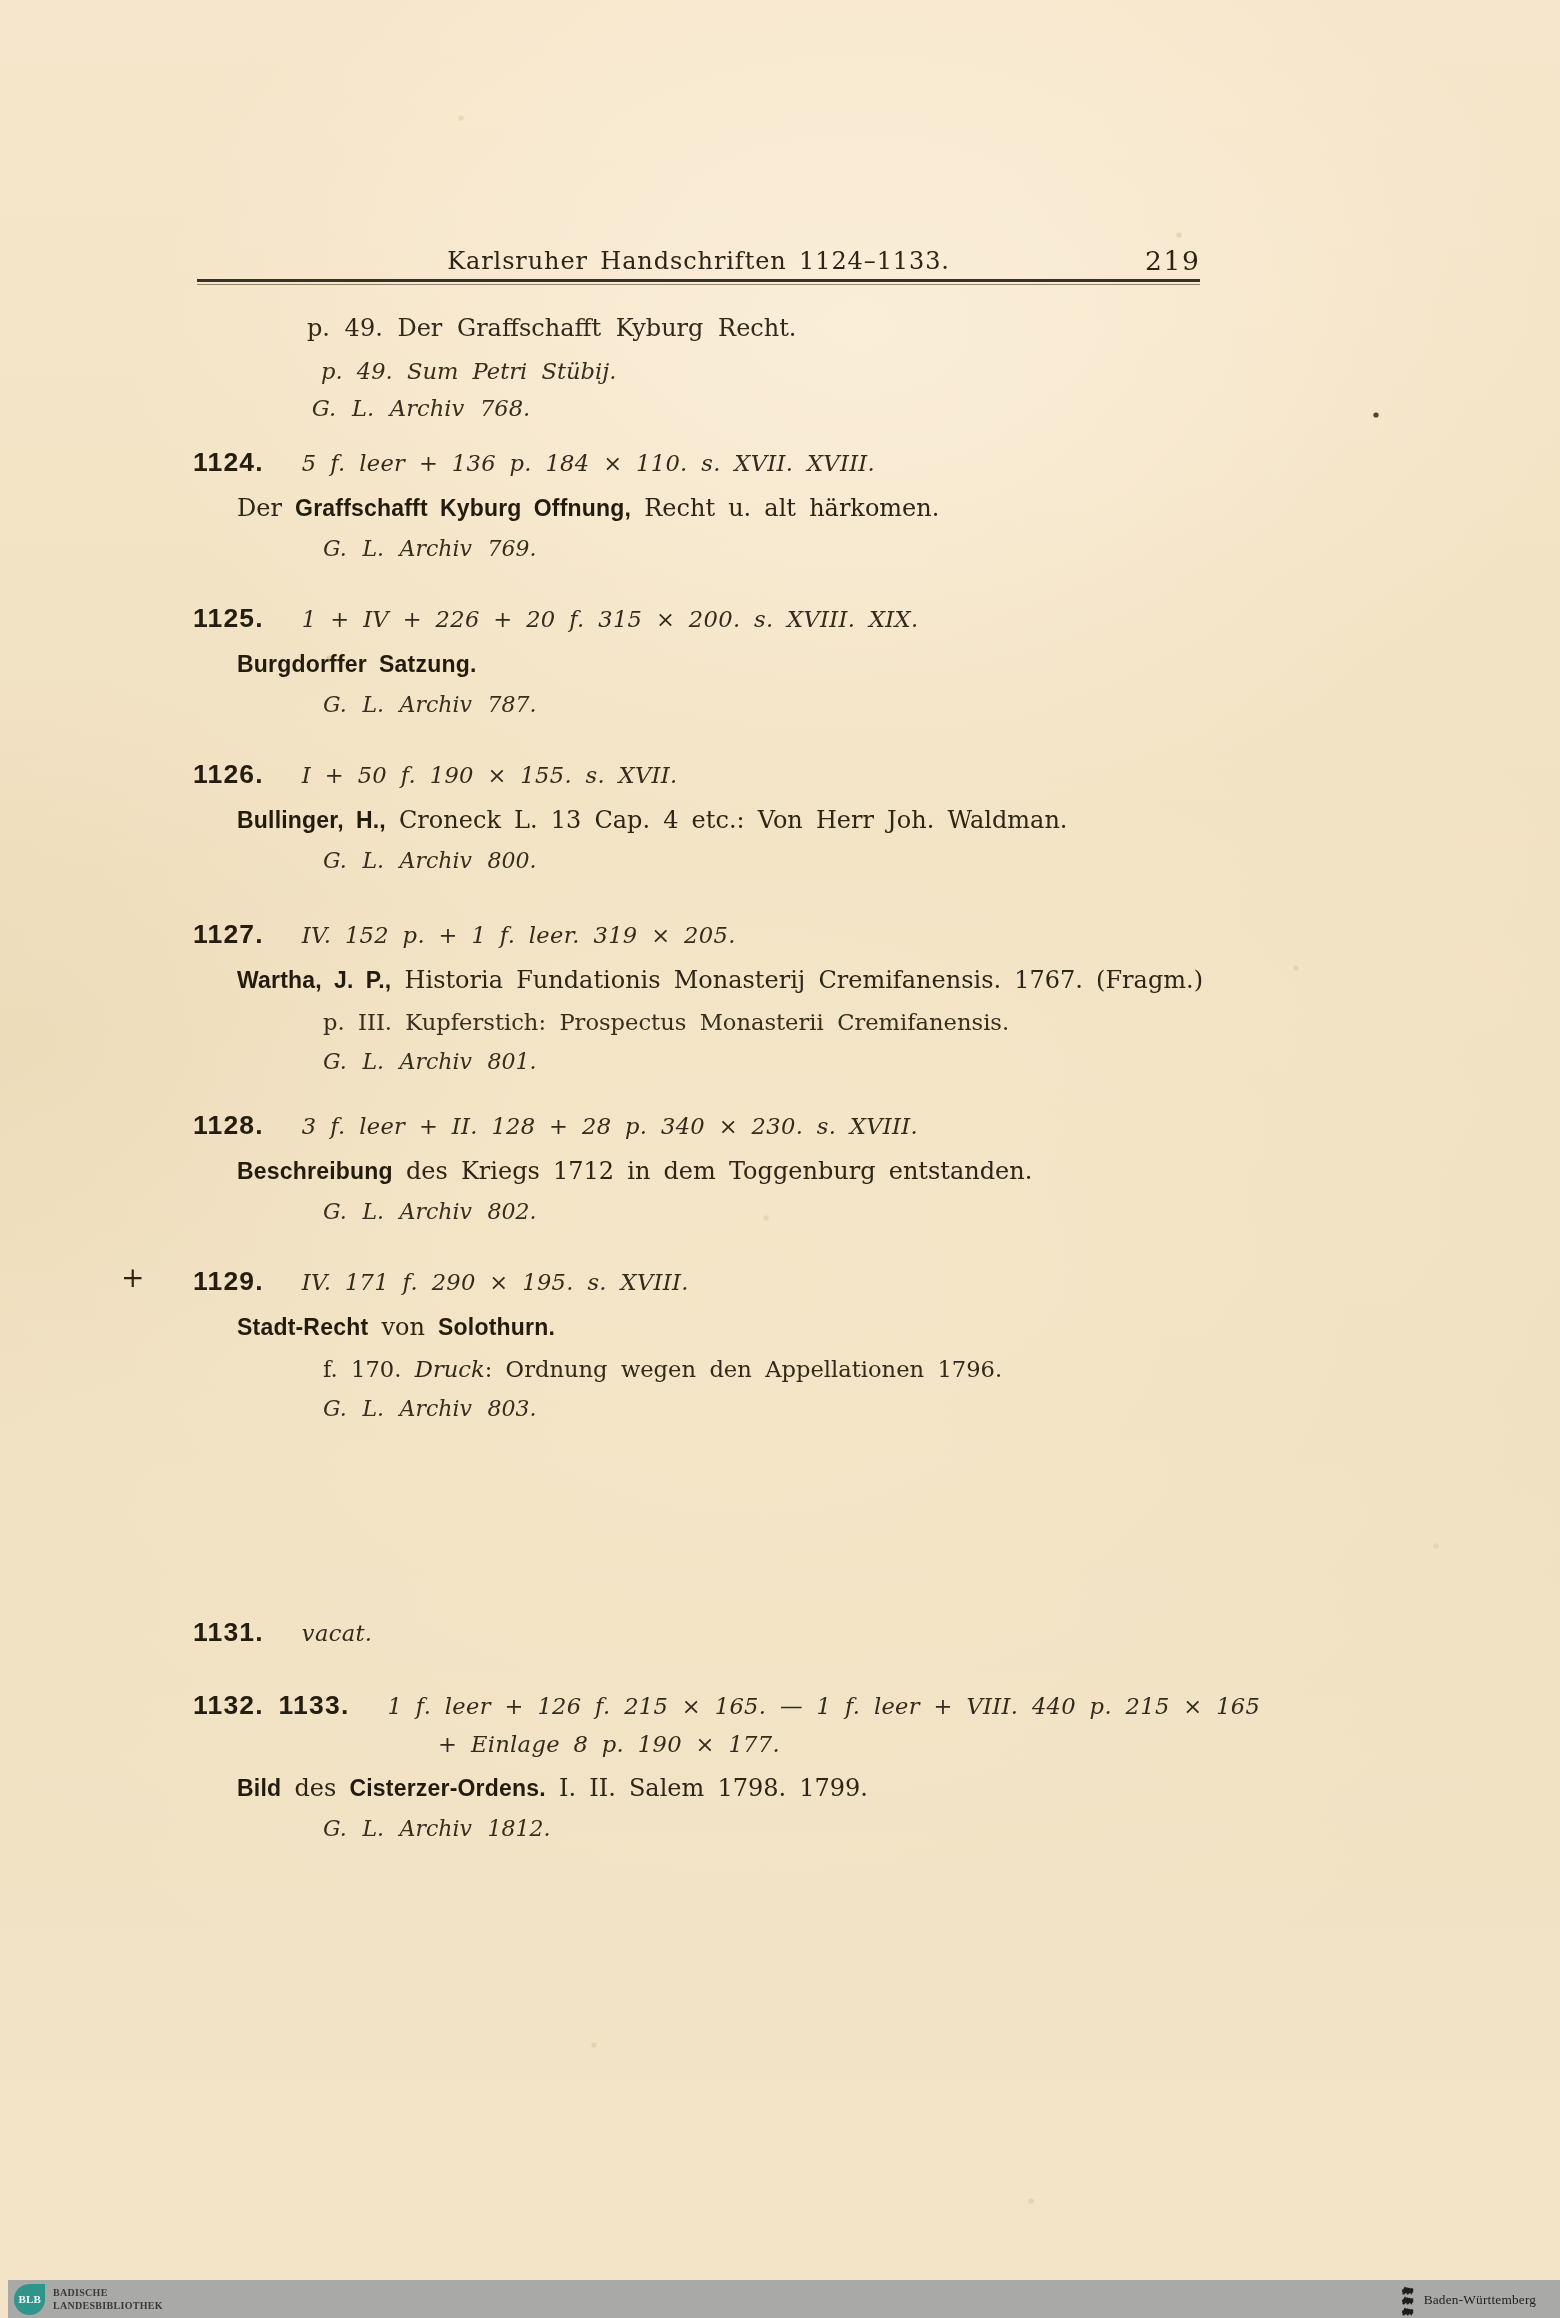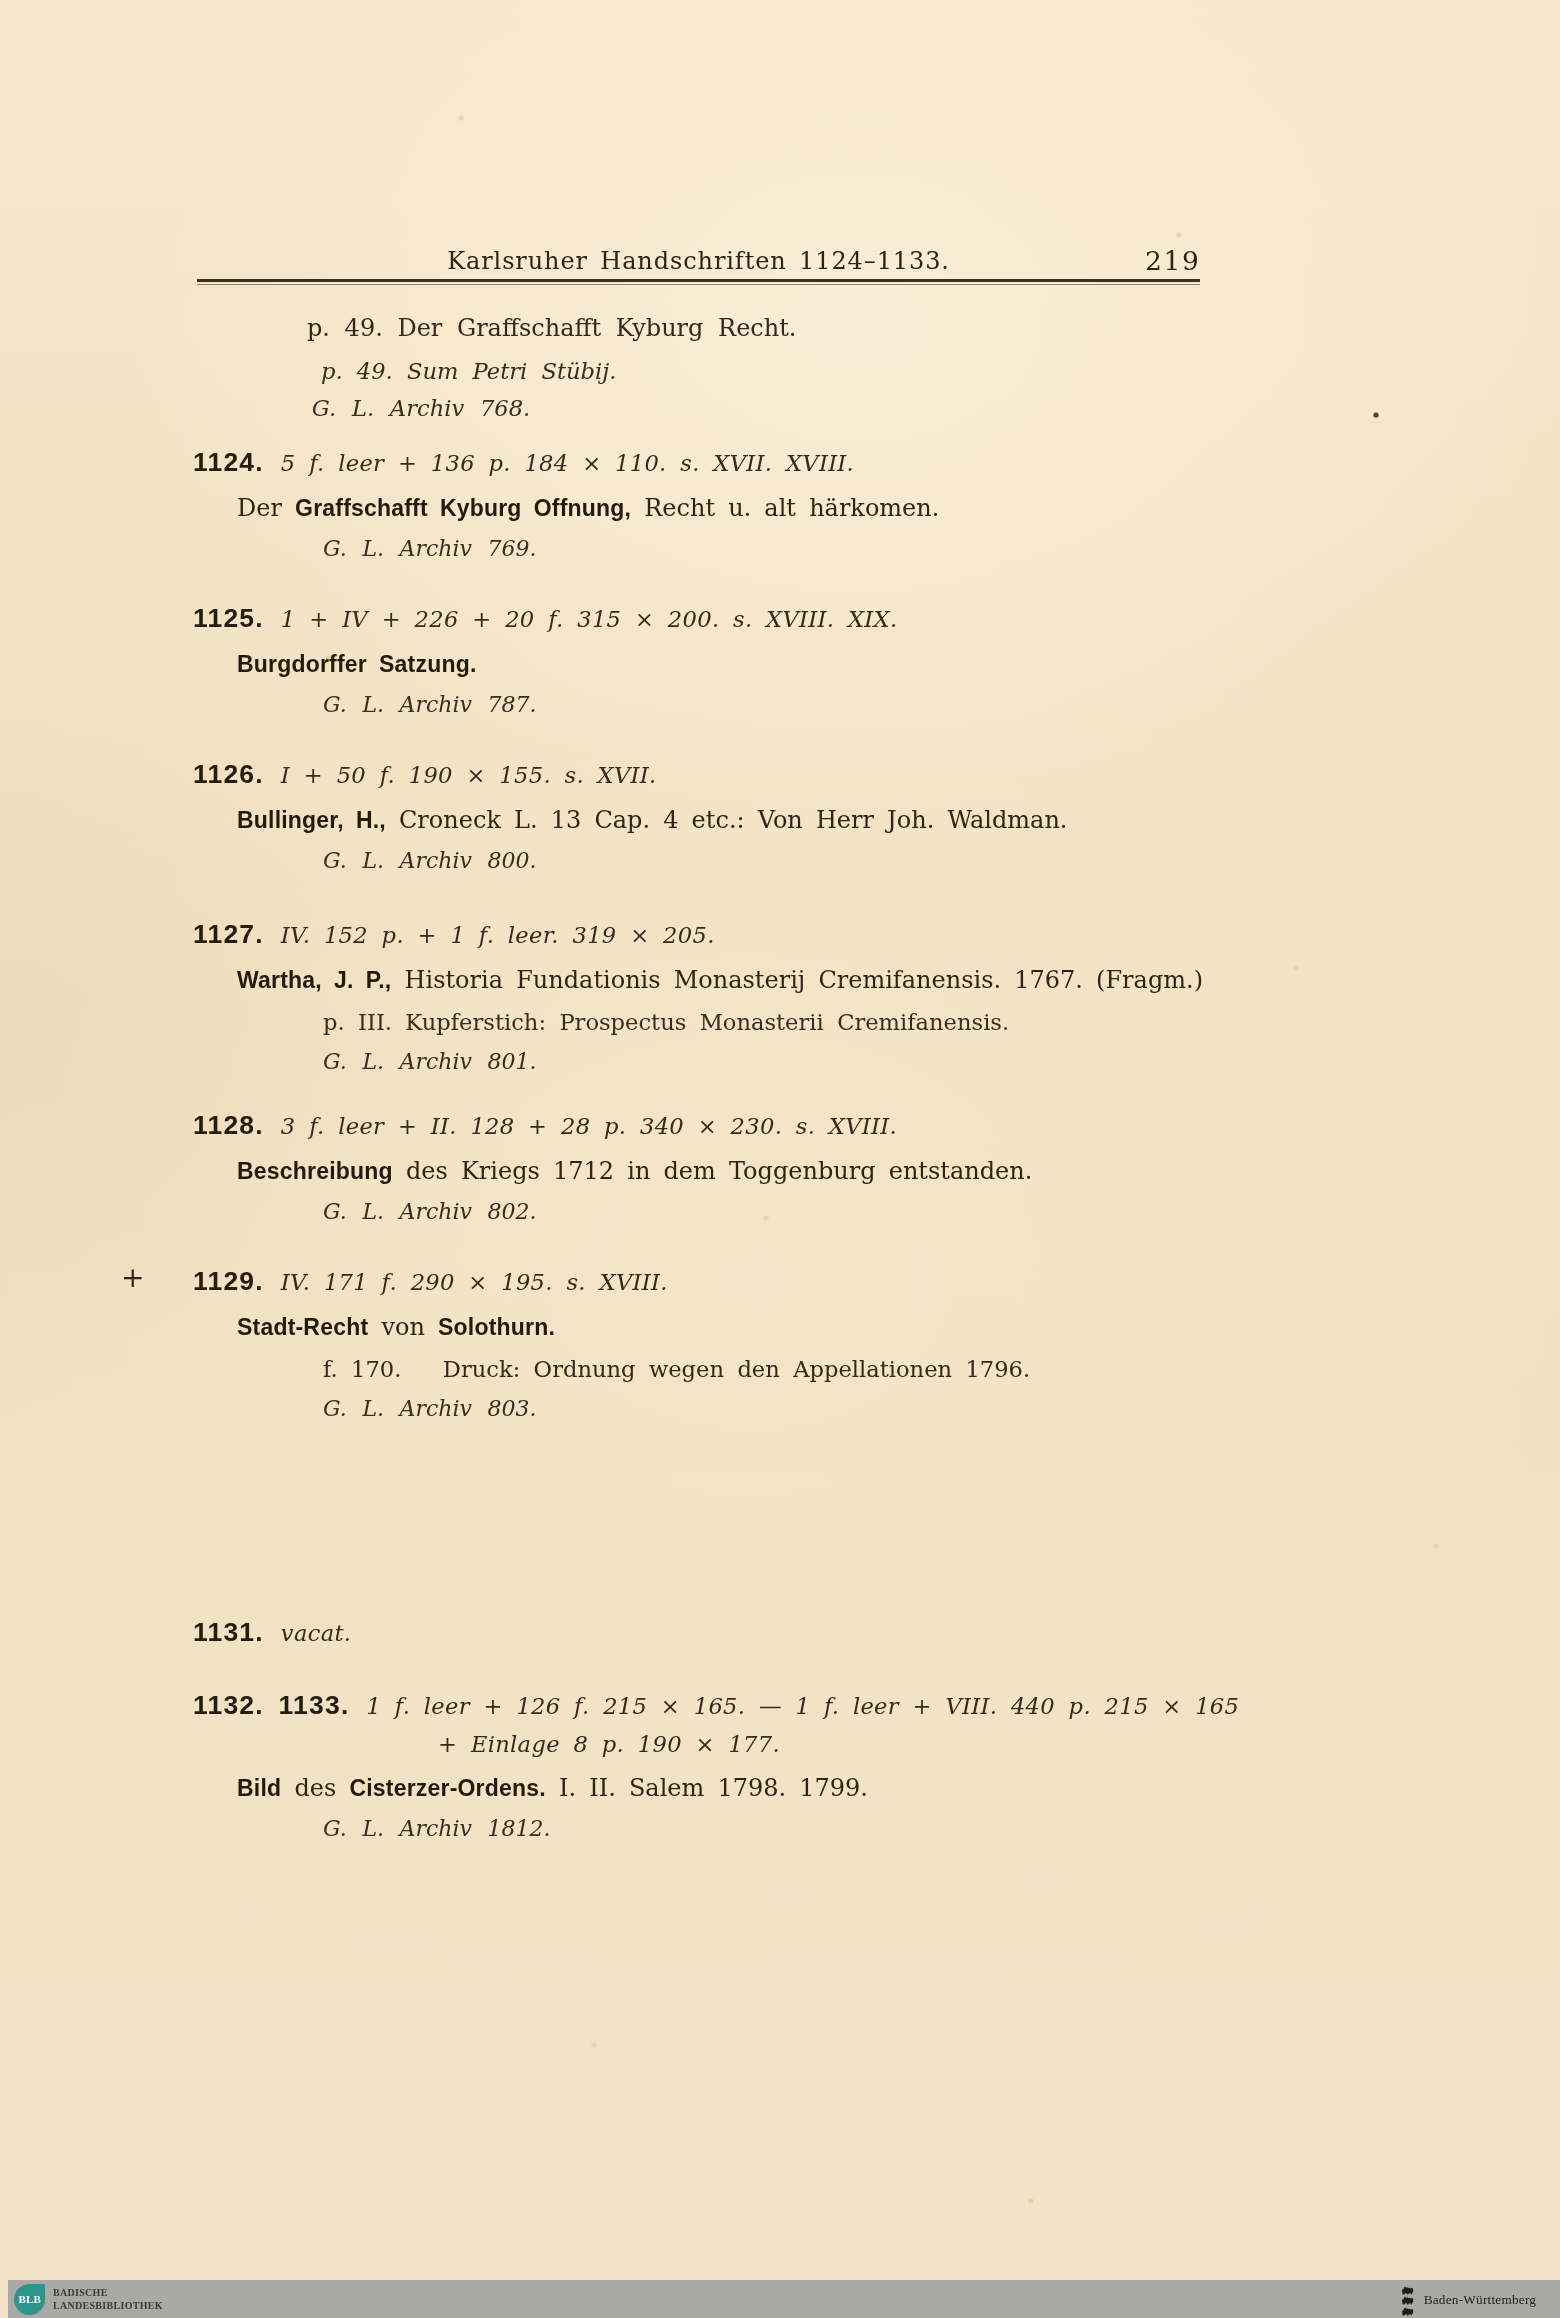--- a/index.html
+++ b/index.html
@@ -34,30 +34,30 @@
   .pagenum{position:absolute;left:1145px;top:245px;font-size:26.5px;letter-spacing:1.6px;color:#2d2416;}
   .headrule{position:absolute;left:197px;top:279px;width:1003px;height:2.3px;
     border-top:3.1px solid #3a3023;border-bottom:1.6px solid rgba(58,48,35,.55);}
   
   .intro{position:absolute;left:307px;top:312px;}
   .intro .rm{font-size:24px;word-spacing:7px;line-height:33px;}
   .intro .it1{margin:12.5px 0 0 14px;font-style:italic;font-size:22.6px;word-spacing:7px;color:#382e1f;}
   .intro .it2{margin:11px 0 0 4.7px;font-style:italic;font-size:22.6px;word-spacing:8.6px;color:#382e1f;}
   
   .entry{position:absolute;left:193px;width:1092px;}
-  .head{display:flex;align-items:baseline;gap:17px;line-height:34px;}
+  .head{display:flex;align-items:baseline;gap:38px;line-height:34px;}
   .num{font-family:"Liberation Sans", sans-serif;font-weight:700;font-size:26.5px;
     letter-spacing:1.2px;color:#241d10;word-spacing:6.2px;flex:0 0 auto;}
   .coll{font-style:italic;font-size:22.6px;letter-spacing:0.3px;word-spacing:6.2px;color:#342b1d;}
   .coll2{margin:6.2px 0 0 245px;font-style:italic;font-size:22.6px;letter-spacing:0.3px;word-spacing:6.2px;color:#342b1d;line-height:31px;}
   .title{margin:12.5px 0 0 44px;font-size:24px;word-spacing:5.5px;line-height:31px;color:#2e2517;}
   .title .bd{font-family:Liberation Sans, sans-serif;font-weight:700;font-size:23px;
     letter-spacing:0.2px;color:#231b0e;}
   .note{margin:11px 0 0 130px;font-size:22.6px;word-spacing:6.2px;line-height:30px;color:#32291b;}
-  .note .it{margin-left:28px;}
+  .note .it{font-style:italic;}
   .note.italic{color:#382e1f;}
   .arch{margin:11px 0 0 130px;font-style:italic;font-size:22px;word-spacing:8.6px;line-height:28px;color:#382e1f;}
   .marginplus{position:absolute;left:121px;top:1261px;font-size:28px;color:#2d2416;}
   
   .footer{position:absolute;left:8px;bottom:0;width:1560px;height:39px;background:#a9a9a7;
     font-family:Liberation Serif, serif;}
   .blb-badge{position:absolute;left:6.2px;top:3.9px;width:31px;height:31px;background:#2f958a;
     border-radius:50% 0 50% 50%;display:flex;align-items:center;justify-content:center;}
   .blb-badge span{color:#fdfdfc;font-weight:700;font-size:11px;letter-spacing:0.2px;}
   .blb-text{position:absolute;left:45px;top:6.2px;font-weight:700;font-size:10px;

